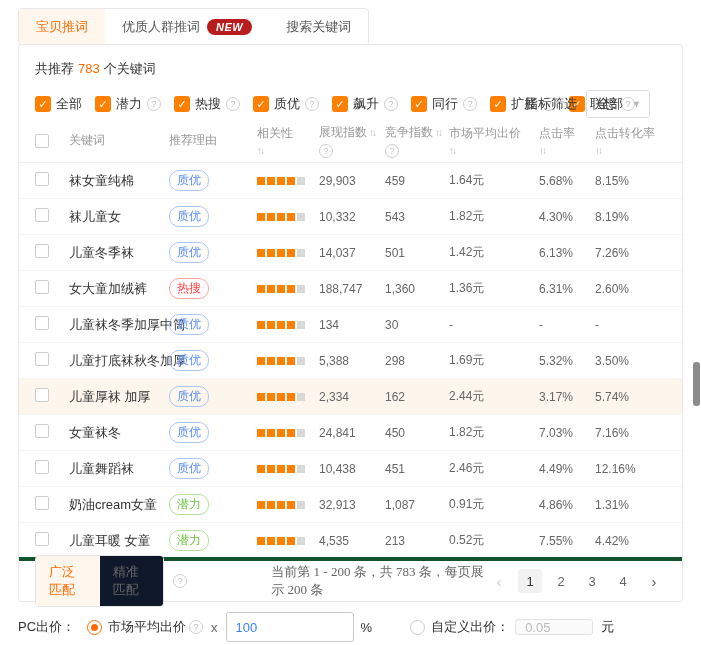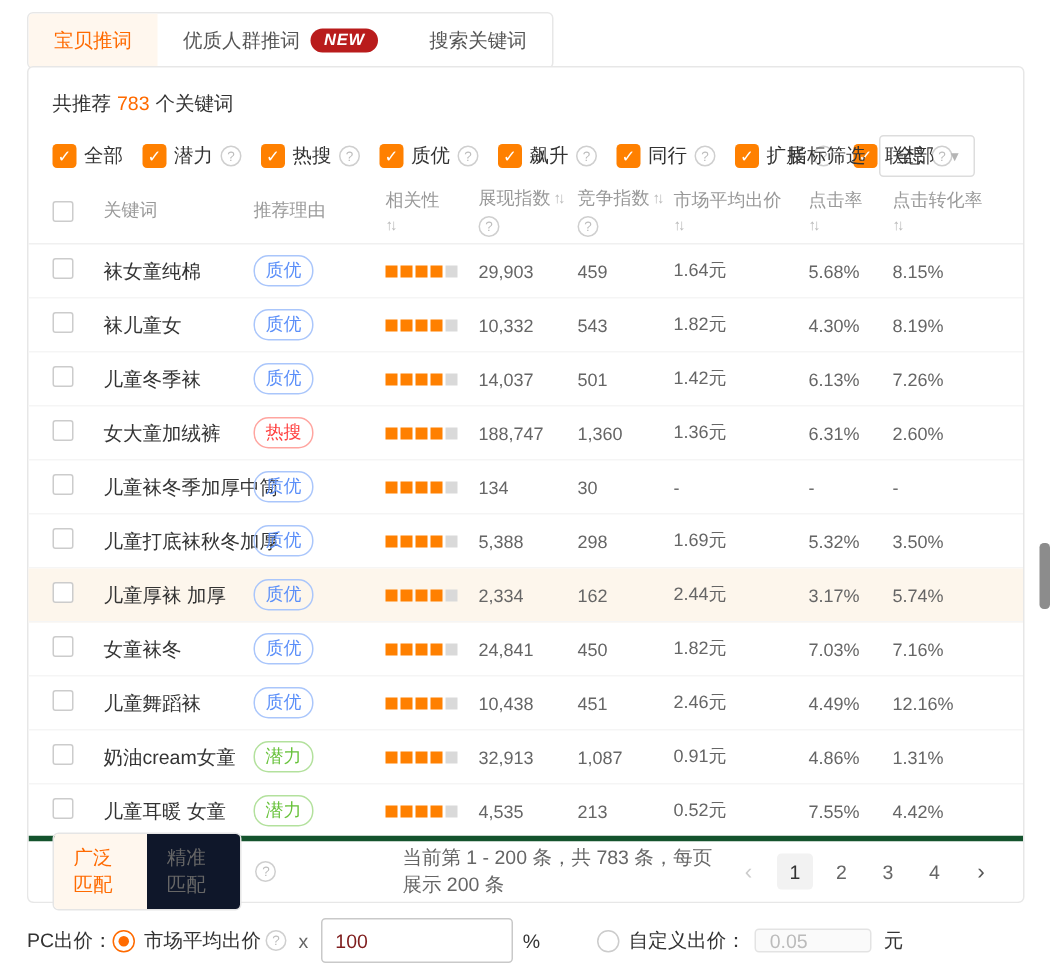--- a/index.html
+++ b/index.html
@@ -53,38 +53,38 @@
   .bar { width:8px; height:8px; background:#d9d9d9; }
   .bar.on { background:#ff8000; }
   
   .tfoot { position:absolute; left:0; right:0; bottom:0; height:44px; border-top:4px solid #14532d;
            display:flex; align-items:center; padding:0 16px; background:#fff;
            border-radius:0 0 4px 4px; }
   .match-group { display:flex; border:1px solid #e5e5e5; border-radius:4px; overflow:hidden; }
   .match { padding:7px 13px; background:#0f172a; color:#666; cursor:pointer; }
   .match.active { background:#fff7ee; color:#ff6a00; }
   .tfoot .help { margin-left:9px; }
-  .page-info { margin-left:84px; color:#666; }
+  .page-info { margin-left:84px; color:#666;font-family:Liberation Serif, serif; }
   .pager { margin-left:auto; display:flex; align-items:center; gap:7px; color:#666; }
   .pg { min-width:24px; height:24px; display:flex; align-items:center; justify-content:center;
         border-radius:3px; cursor:pointer; }
   .pg.active { background:#f2f2f2; color:#333; }
   .pg-prev { color:#ccc; font-size:15px; }
   .pg-next { color:#555; font-size:15px; }
   
   .scroll-thumb { position:absolute; right:1px; top:362px; width:7px; height:44px;
                   background:#8c8c8c; border-radius:3px; }
   
   .bidrow { position:absolute; left:18px; top:612px; display:flex; align-items:center; color:#333; }
   .radio { width:15px; height:15px; border-radius:50%; border:1px solid #ff6a00; flex:none;
            display:inline-flex; align-items:center; justify-content:center; cursor:pointer; }
   .radio .dot { width:7px; height:7px; border-radius:50%; background:#ff6a00; }
   .radio.off { border-color:#ccc; }
   .bid-input { width:128px; height:30px; border:1px solid #c9c9c9; border-radius:3px;
-               padding:0 9px; font-size:13px; color:#7f1d1d; font-family:inherit; }
+               padding:0 9px; font-size:13px; color:#3b82f6; font-family:inherit; }
   .custom-input { width:78px; height:16px; border:1px solid #e3e3e3; border-radius:3px;
                   background:#fafafa; color:#bbb; padding:0 9px; font-size:13px; font-family:inherit; }
   .mono-x { color:#666; margin:0 8px; }
 </style>
 </head>
 <body>
 
 <div class="tabbar">
     <div class="tab active">
     <span class="tab-label">宝贝推词</span>
@@ -428,21 +428,21 @@
           <span class="pg">4</span>
         </span>
       <span class="pg pg-next">›</span>
     </div>
   </div>
 </div>
 
 <div class="scroll-thumb"></div>
 
 <div class="bidrow">
-  <span style="margin-right:0;">PC出价：</span>
+  <span style="margin-right:12px;">PC出价：</span>
   <span class="radio">
       <span class="dot"></span>
     </span>
   <span style="margin-left:6px;">市场平均出价</span>
   <span class="help" style="margin-left:3px;">?</span>
   <span class="mono-x">x</span>
   <input class="bid-input" value="100" style="">
   <span style="margin-left:7px;">%</span>
   <span class="radio off" style="margin-left:38px;"></span>
   <span style="margin-left:6px;margin-right:6px;">自定义出价：</span>

